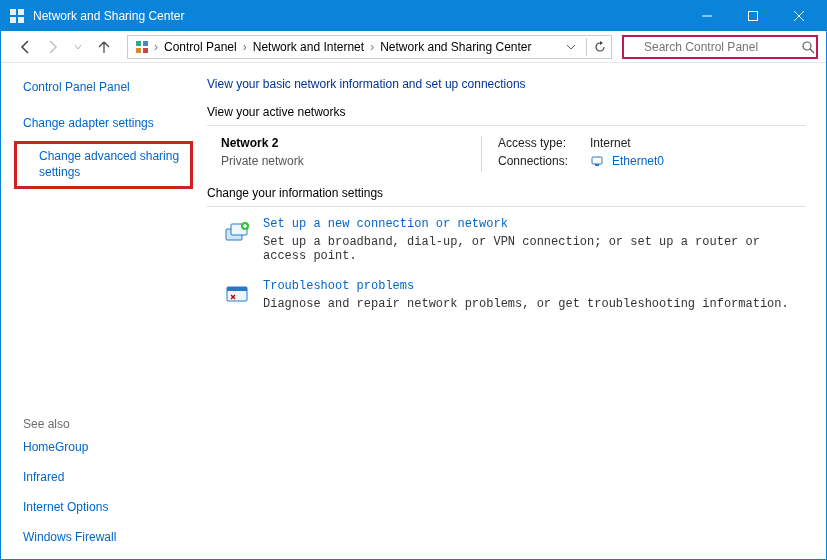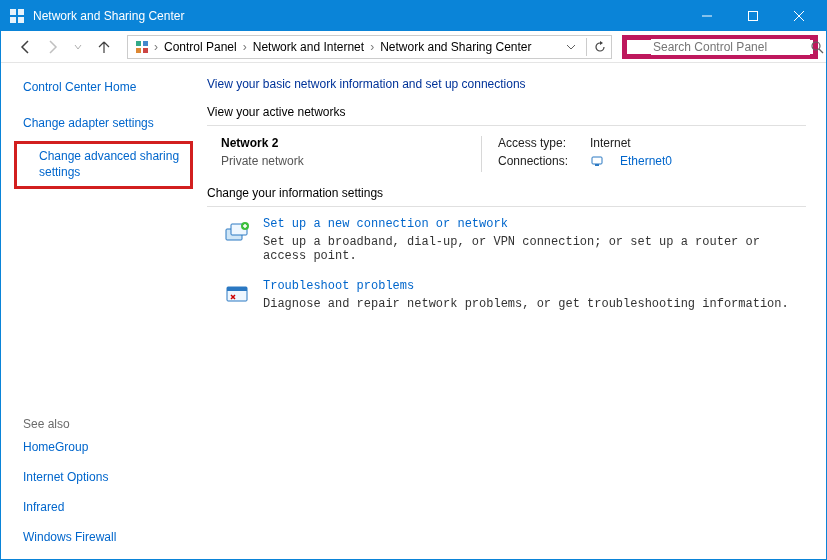--- a/index.html
+++ b/index.html
@@ -50,23 +50,23 @@
   .nav-icon.disabled { color: #b5b5b5; }
   .nav-sep { width: 4px; }
   .bc-icon { width:16px; height:16px; display:inline-flex; align-items:center; justify-content:center; margin:0 2px; }
   .breadcrumbs { display: flex; align-items: center; flex: 1; padding-left: 4px; }
   .crumb { padding: 0 4px; }
   .chev { color: #7a7a7a; padding: 0 2px; }
   .crumb-drop { margin-left: auto; display:flex; align-items:center; gap:6px; padding-right:4px; }
   .refresh-col { border-left:1px solid #ccc; padding-left:6px; margin-left:4px; height:18px; display:flex; align-items:center; }
   .searchbox {
     width: 196px; height: 24px;
-    border: 5px solid #be185d;
+    border: 2px solid #be185d;
     display: flex; align-items: center;
-    padding: 0 24px;
+    padding: 0 18px;
     color: #777;
     margin-left: 6px;
   }
   .searchbox input {
     border: none; outline: none; flex: 1; font-size: 12px; color: #444;
   }
   .searchbox .search-icon { color: #555; }
   .body {
     display: flex;
     height: calc(560px - 30px - 32px - 2px);
@@ -112,21 +112,21 @@
   .net-sub { color: #555; }
   .net-right {
     border-left: 1px solid #d8d8d8;
     padding-left: 16px;
     flex: 1;
   }
   .kv { display: flex; margin-bottom: 4px; }
   .kv .k { width: 92px; color: #222; }
   .kv .v { color: #0066cc; }
   .kv .v.plain { color: #222; }
-  .conn-row .v { display:flex; align-items:center; gap:16px; }
+  .conn-row .v { display:flex; align-items:center; gap:8px; }
   .chg-list { padding: 10px 0 0 14px; font-family: Liberation Mono, monospace; }
   .chg-item { display: flex; margin-bottom: 16px; }
   .chg-icon { width: 32px; flex: 0 0 32px; margin-right: 10px; display:flex; align-items:flex-start; justify-content:center; padding-top:2px;}
   .chg-title { color: #0066cc; margin-bottom: 4px; cursor:pointer; }
   .chg-desc { color: #333; }
   svg { display:block; }
 </style>
 </head>
 <body>
 
@@ -220,30 +220,30 @@
           <circle cx="6" cy="6" r="4" fill="none" stroke="#606060" stroke-width="1.2"></circle>
           <line x1="9" y1="9" x2="13" y2="13" stroke="#606060" stroke-width="1.2"></line>
         </svg>
     </span>
   </div>
 </div>
 
 <div class="body">
 
   <div class="sidebar">
-    <div class="side-link home">Control Center Home</div>
+    <div class="side-link home">Control Panel Panel</div>
     <div class="side-link">Change adapter settings</div>
     <div class="side-highlight">
       <div class="side-link" style="margin-bottom:0">Change advanced sharing settings</div>
     </div>
     <div class="spacer"></div>
     <div class="seealso-header">See also</div>
     <div class="side-link">HomeGroup</div>
+    <div class="side-link">Infrared</div>
     <div class="side-link">Internet Options</div>
-    <div class="side-link">Infrared</div>
     <div class="side-link" style="margin-bottom:6px">Windows Firewall</div>
   </div>
 
   <div class="main">
     <div class="heading">View your basic network information and set up connections</div>
 
     <div class="section-label">View your active networks</div>
     <div class="divider"></div>
 
     <div class="active-net">

